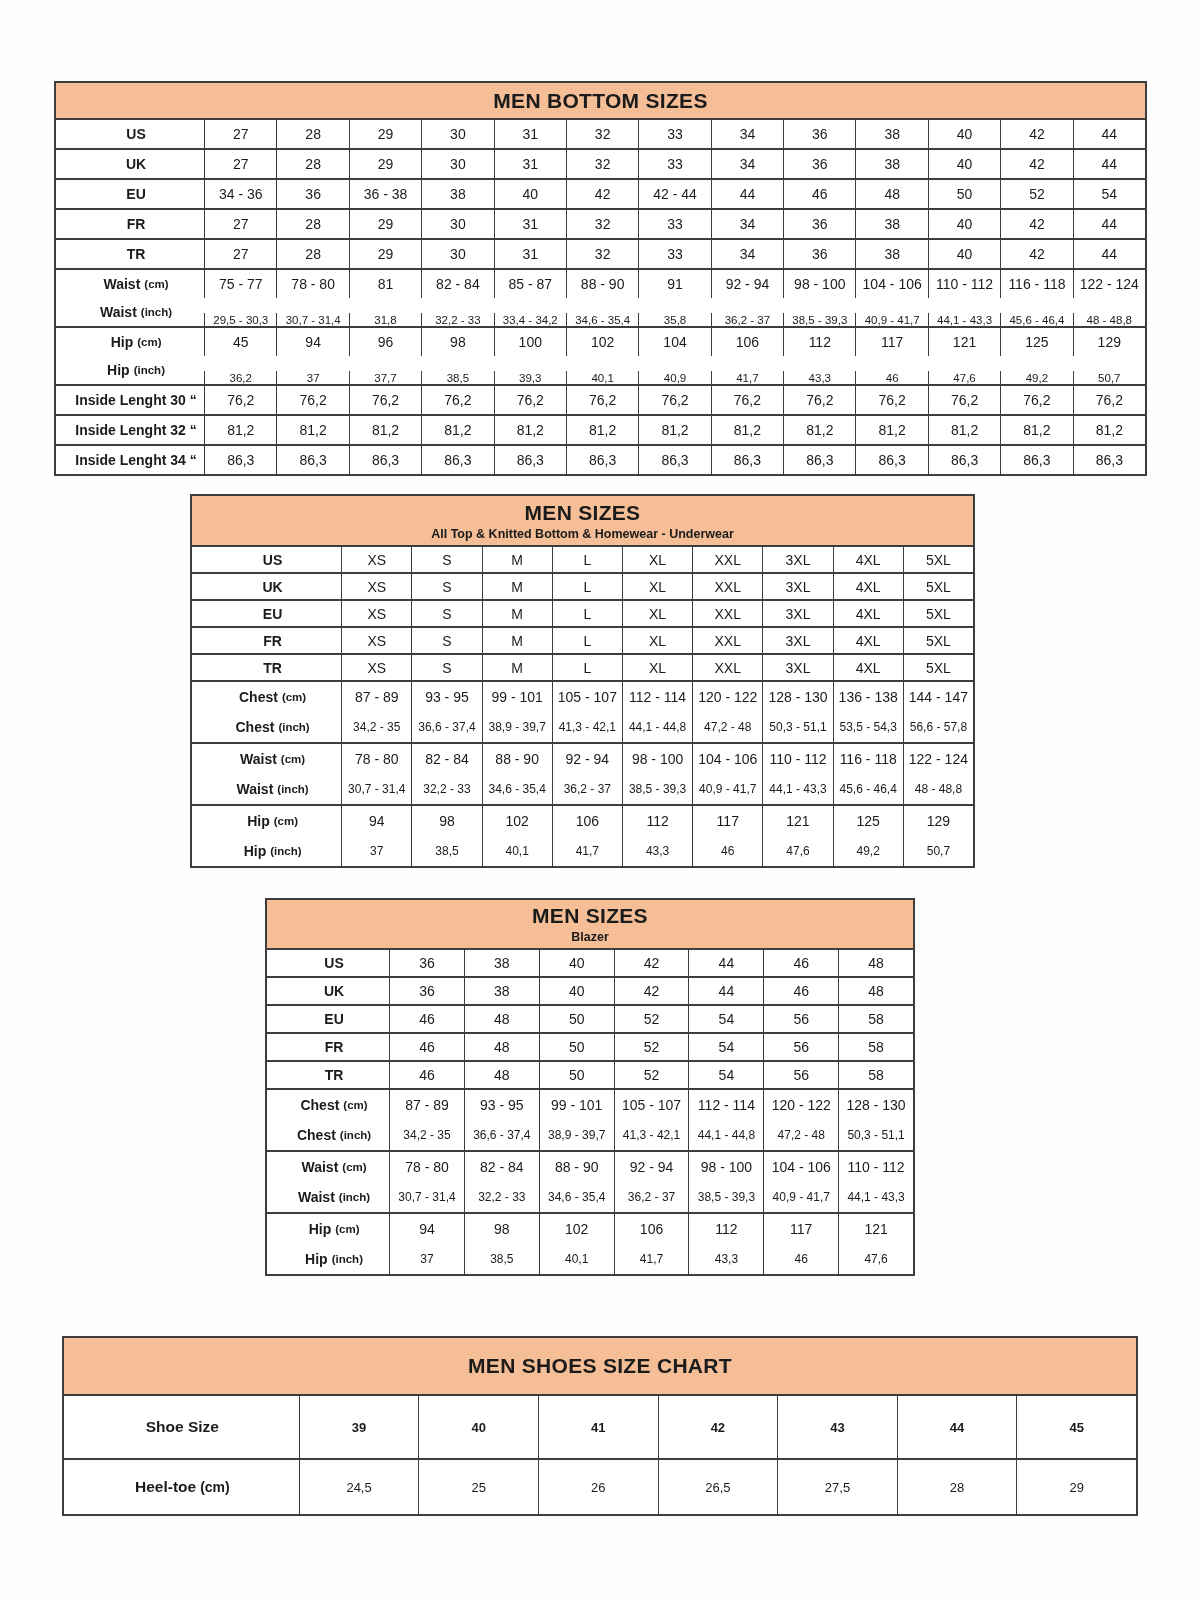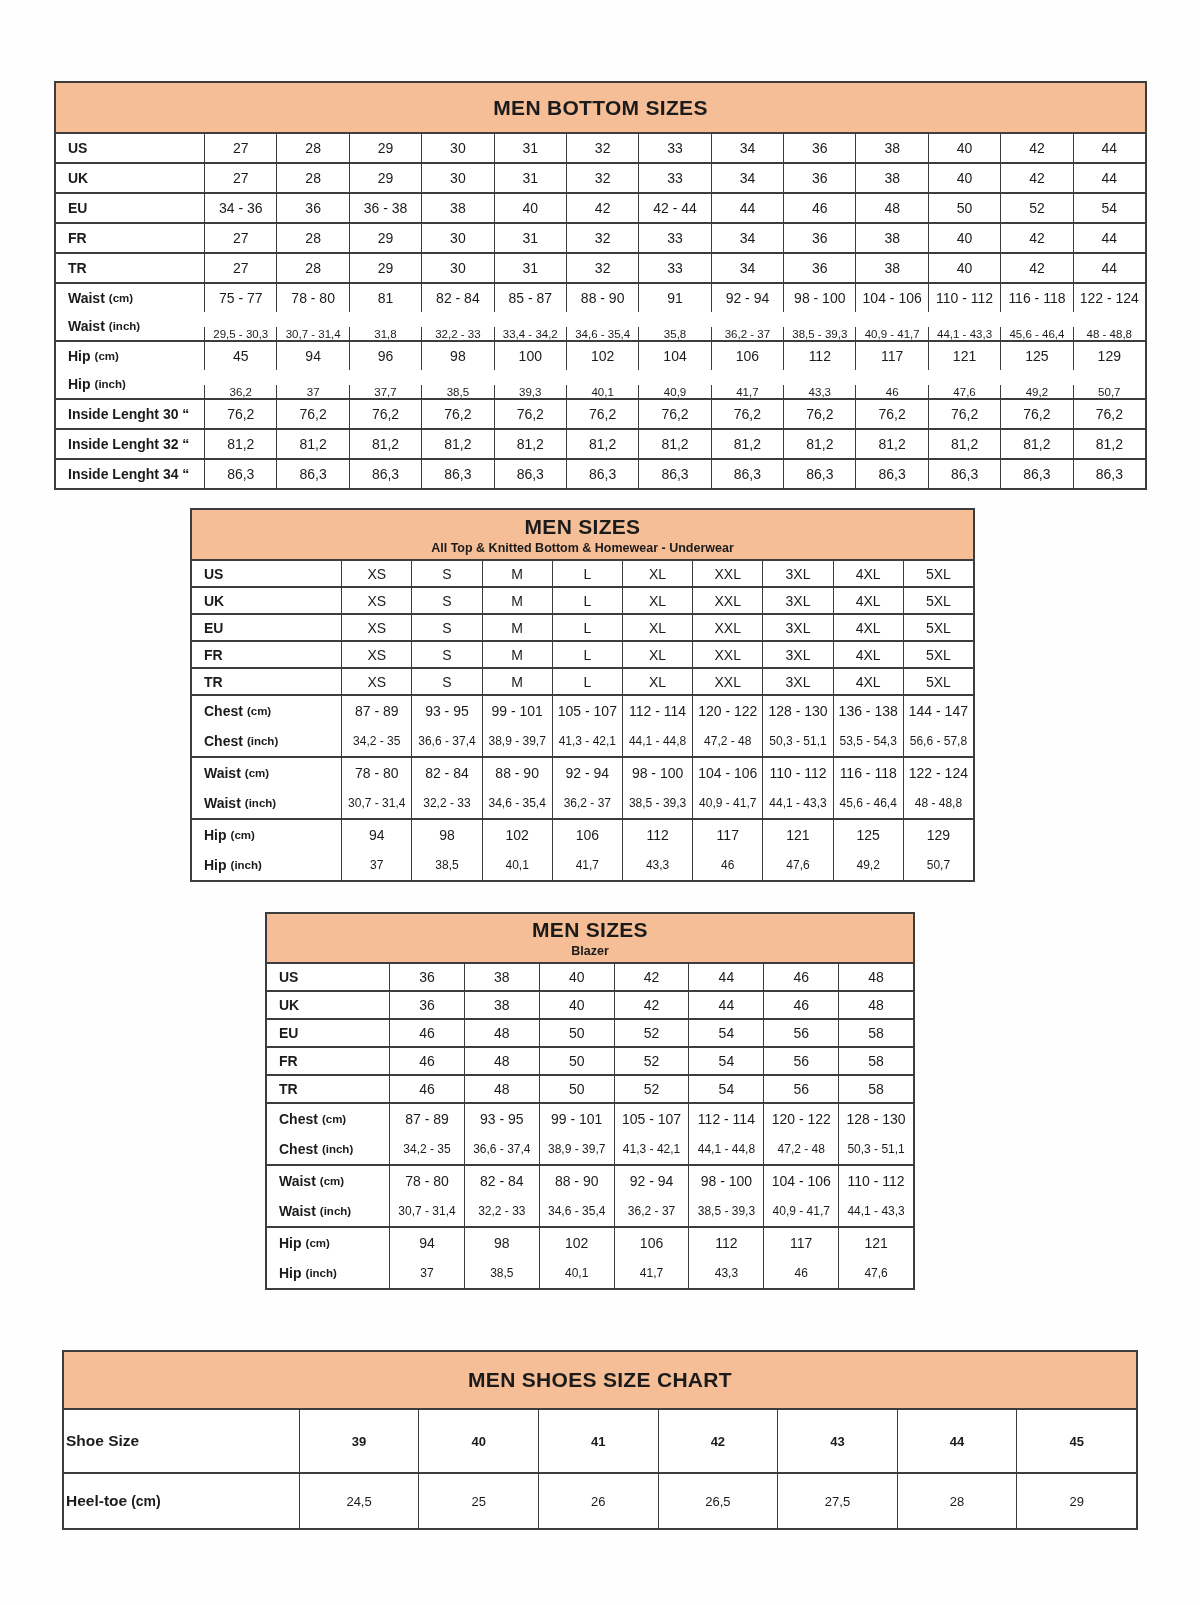--- a/index.html
+++ b/index.html
@@ -41,38 +41,39 @@
   }
   .row-group { border-bottom: 2px solid var(--border); }
   .row-group:last-child { border-bottom: none; }
   .t-row { display: grid; align-items: stretch; }
   .label-cell {
     display: flex;
     align-items: center;
     padding-left: 12px;
     font-weight: 700;
     white-space: nowrap;
+    justify-content: center;
   }
   .label-main { font-size: 14px; }
   .label-unit { font-size: 11.5px; font-weight: 700; margin-left: 4px; }
   .val-cell {
     border-left: 1.5px solid var(--border);
     display: flex;
     align-items: center;
     justify-content: center;
     text-align: center;
     font-size: 14.5px;
     white-space: nowrap;
   }
   .val-cell.small { font-size: 12.5px; }
   .val-cell.strong { font-weight: 700; }
 
   
   .tbl-0 { margin: 81px 0 0 54px; width: 1093px; }
-  .tbl-0 .tbl-header { height: 51px; }
+  .tbl-0 .tbl-header { height: 37px; }
   .tbl-0 .t-row { grid-template-columns: 13.6% repeat(13, 1fr); }
   .tbl-0 .single { height: 28px; }
   .tbl-0 .pair { height: 28px; }
   .tbl-0 .val-cell { font-size: 14px; }
   .tbl-0 .val-cell.small { font-size: 11.5px; margin-top: 15px; }
 
   
   .tbl-1 { margin: 18px 0 0 190px; width: 785px; }
   .tbl-1 .tbl-header { height: 51px; }
   .tbl-1 .t-row { grid-template-columns: 19.1% repeat(9, 1fr); }

